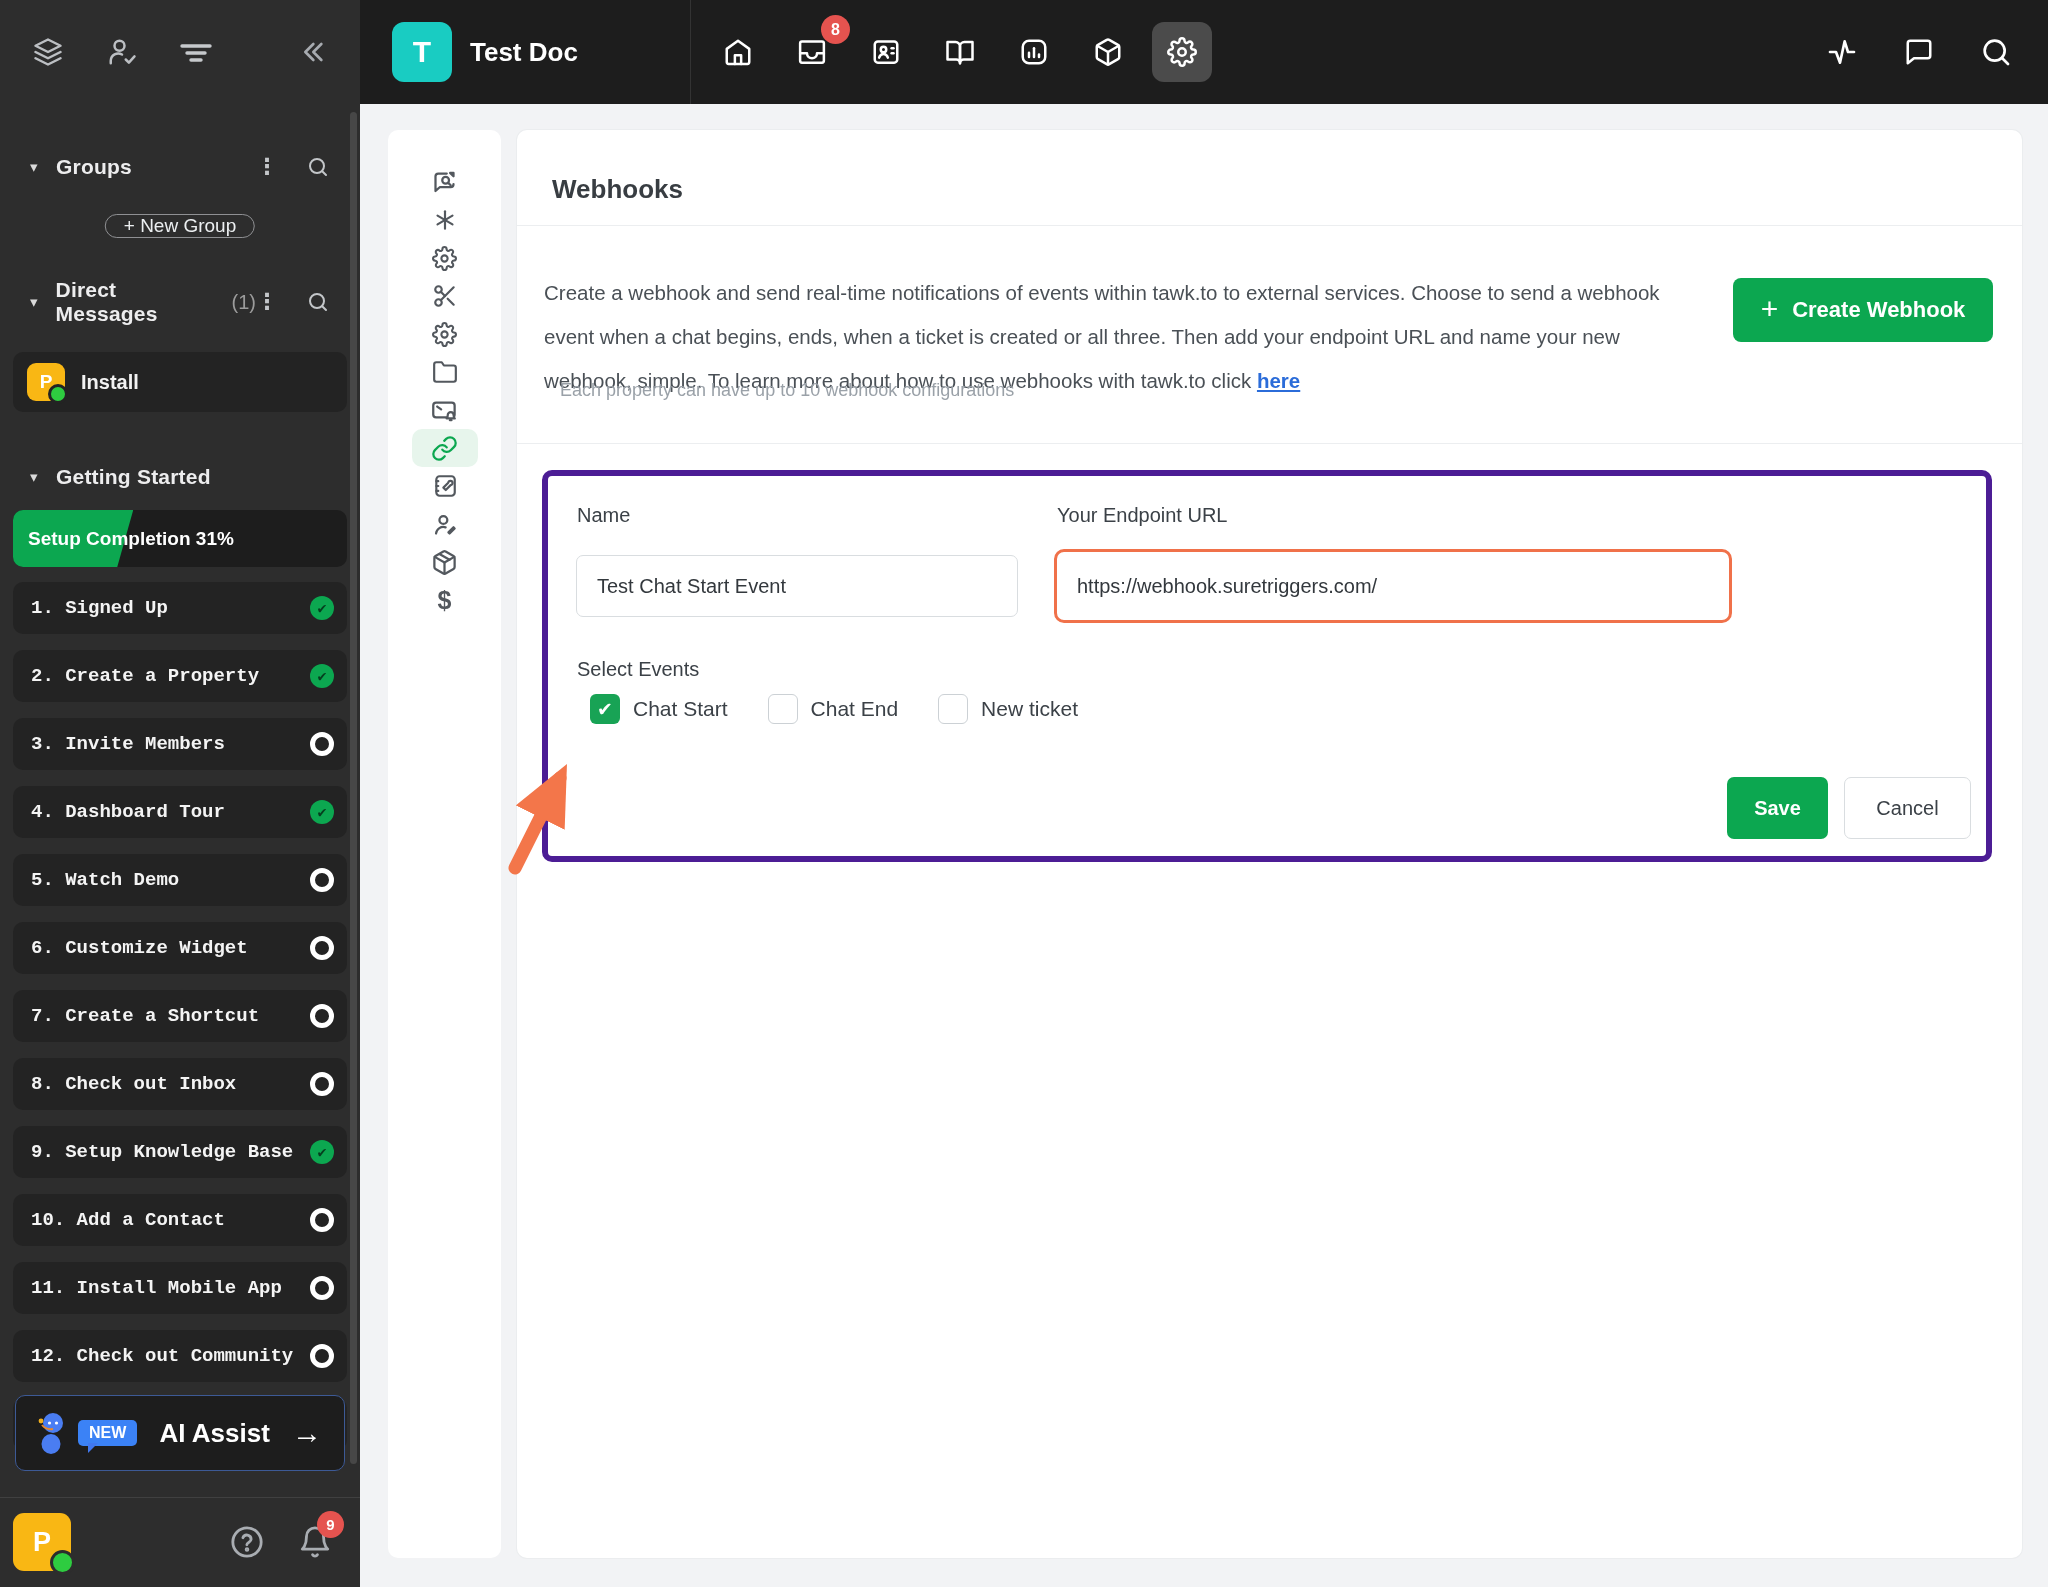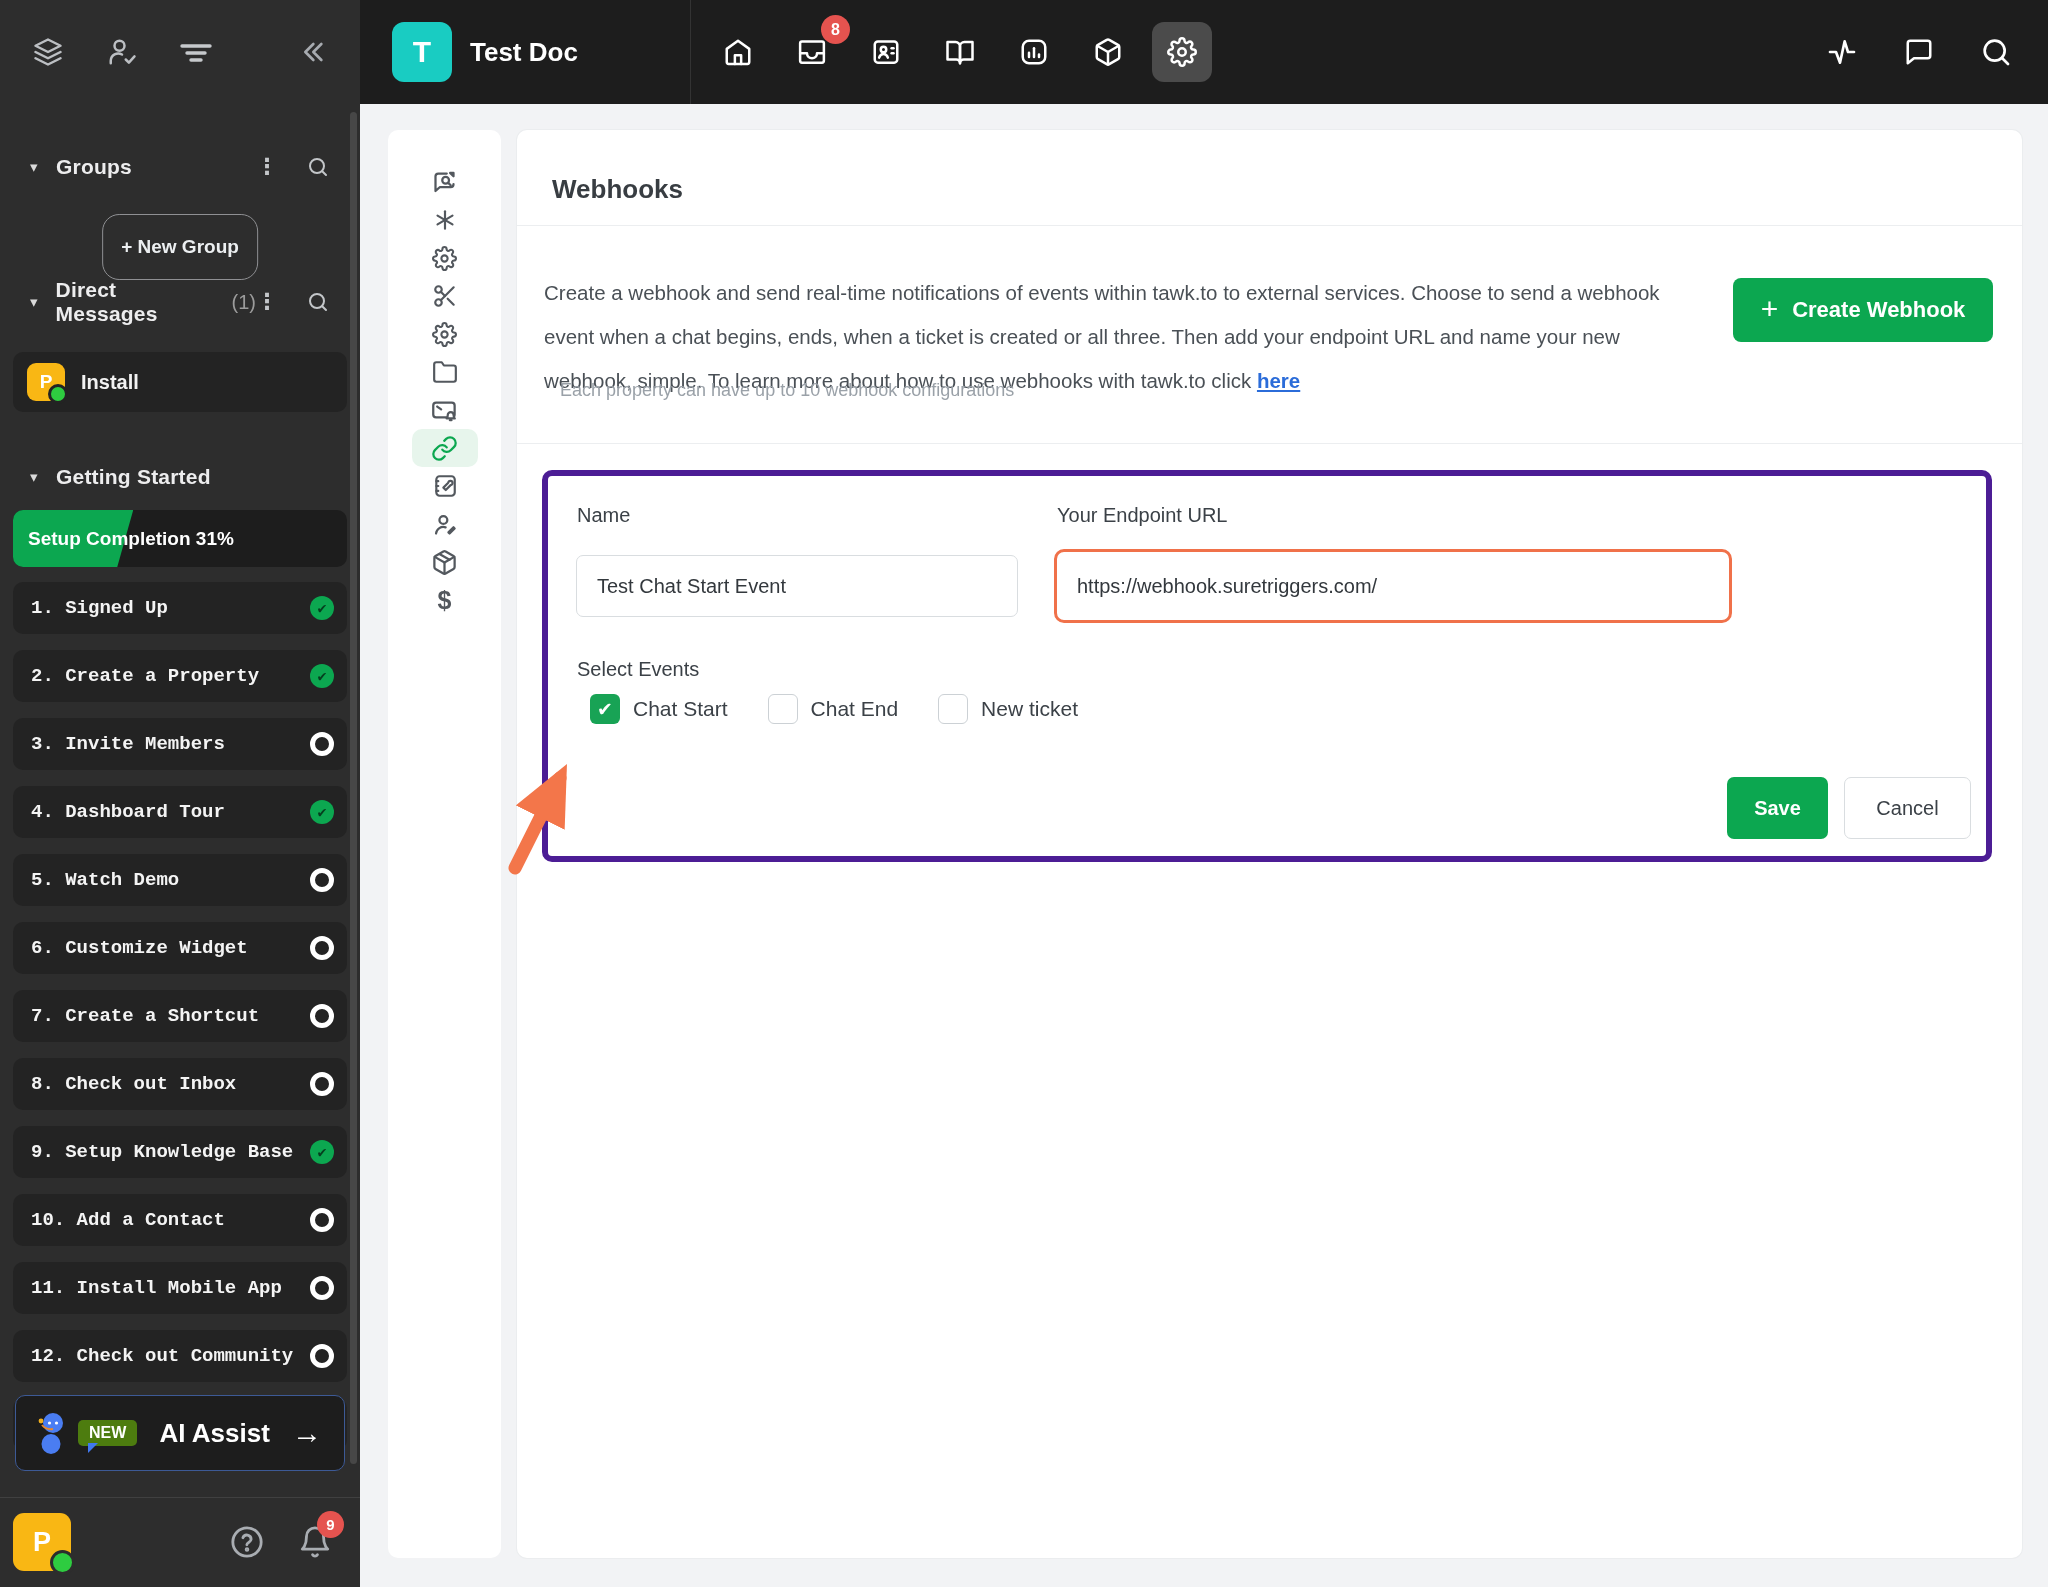--- a/index.html
+++ b/index.html
@@ -15,21 +15,21 @@
   .side-top .sbtn.last{margin-left:auto;margin-right:0;}
   .sec-head{position:absolute;left:0;width:100%;height:54px;display:flex;align-items:center;padding:0 30px;box-sizing:border-box;color:#ededee;}
   .caret{font-size:15px;color:#dadada;width:26px;}
   .sec-label{font-size:21px;font-weight:700;letter-spacing:.2px;}
   .sec-count{font-size:20px;color:#9b9b9b;font-weight:400;margin-left:10px;}
   .sec-tools{margin-left:auto;display:flex;align-items:center;gap:28px;color:#c3c6c9;}
   .dots{font-size:22px;font-weight:700;line-height:1;letter-spacing:0;cursor:pointer;color:#c3c6c9;}
   .mini-search{cursor:pointer;}
   .new-group{position:absolute;top:214px;left:50%;transform:translateX(-50%);
      background:transparent;border:1.6px solid #8f9093;border-radius:17px;color:#eceff1;
-     font-family:inherit;font-size:19px;font-weight:700;padding:21px 18px;cursor:pointer;}
+     font-family:inherit;font-size:19px;font-weight:400;padding:0 18px;cursor:pointer;}
   .dm-row{position:absolute;left:13px;top:352px;width:334px;height:60px;background:#232323;border-radius:10px;
      display:flex;align-items:center;padding:0 14px;box-sizing:border-box;cursor:pointer;}
   .av{position:relative;background:#f9b714;color:#fff;font-weight:700;display:flex;align-items:center;justify-content:center;}
   .av .dot{position:absolute;background:#2ecc40;border-radius:50%;}
   .av-sm{width:38px;height:38px;border-radius:9px;font-size:19px;}
   .av-sm .dot{width:14px;height:14px;right:-3px;bottom:-3px;border:3px solid #232323;}
   .dm-name{color:#f2f2f2;font-size:20px;font-weight:600;margin-left:16px;}
   .progress{position:absolute;left:13px;top:510px;width:334px;height:57px;background:#1d1d1d;border-radius:10px;overflow:hidden;cursor:pointer;}
   .progress .fill{position:absolute;left:0;top:0;height:100%;background:#0ca750;
      clip-path:polygon(0 0,100% 0,calc(100% - 16px) 100%,0 100%);}
@@ -37,21 +37,21 @@
   .tasks{position:absolute;left:13px;top:582px;width:334px;display:flex;flex-direction:column;gap:16px;font-family:Liberation Mono, monospace;}
   .task{height:52px;background:#232323;border-radius:10px;display:flex;align-items:center;
      padding:0 13px 0 18px;box-sizing:border-box;cursor:pointer;}
   .task-label{color:#f4f4f4;font-size:19px;font-weight:600;}
   .status{margin-left:auto;width:24px;height:24px;border-radius:50%;box-sizing:border-box;display:flex;align-items:center;justify-content:center;}
   .status.done{background:#0ca750;color:rgba(0,0,0,.62);font-size:15px;font-weight:900;}
   .status.todo{border:5.5px solid #fff;background:transparent;}
   .ai-card{position:absolute;left:15px;top:1395px;width:330px;height:76px;background:#1d1d1d;
      border:1.5px solid #3d5a96;border-radius:10px;display:flex;align-items:center;
      padding:0 22px 0 16px;box-sizing:border-box;cursor:pointer;}
-  .new-badge{position:relative;background:#4d7c0f;color:#fff;font-size:16px;font-weight:700;
+  .new-badge{position:relative;background:#3b82f6;color:#fff;font-size:16px;font-weight:700;
      padding:4px 11px;border-radius:5px;margin-left:6px;}
   .new-badge:after{content:"";position:absolute;left:10px;bottom:-7px;border:5px solid transparent;border-top-color:#4078f0;border-left-color:#4078f0;}
   .ai-label{color:#fff;font-size:26px;font-weight:600;flex:1;text-align:center;}
   .ai-arrow{color:#fff;font-size:30px;line-height:1;}
   .side-div{position:absolute;left:0;top:1497px;width:100%;height:1px;background:#404040;}
   .side-footer{position:absolute;left:0;top:1505px;width:100%;height:74px;display:flex;align-items:center;padding:0 28px 0 13px;box-sizing:border-box;}
   .av-lg{width:58px;height:58px;border-radius:11px;font-size:27px;cursor:pointer;}
   .av-lg .dot{width:19px;height:19px;right:-4px;bottom:-4px;border:3.5px solid #2d2d2d;}
   .foot-tools{margin-left:auto;display:flex;align-items:center;gap:34px;color:#a9adb2;}
   .bell-wrap{position:relative;cursor:pointer;}

